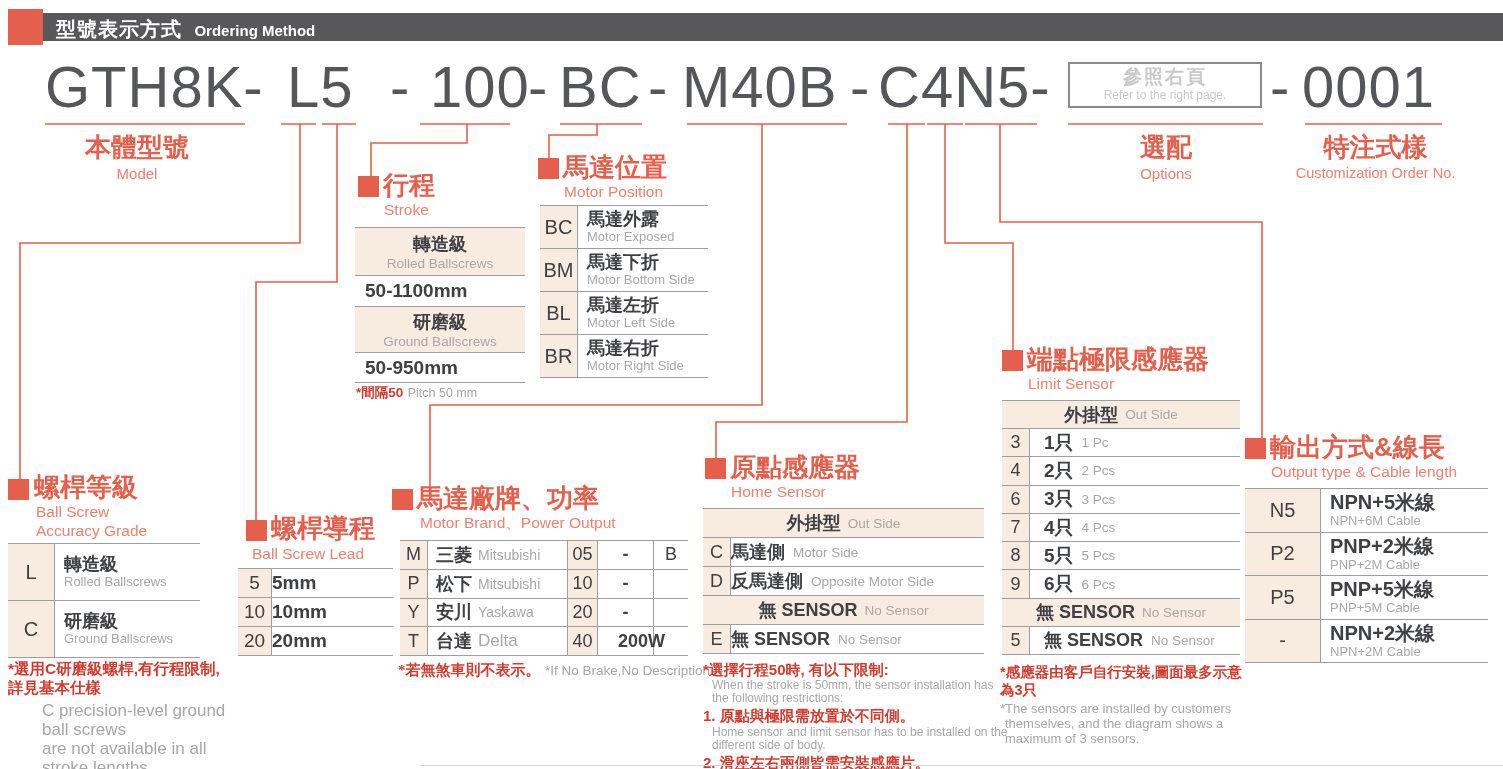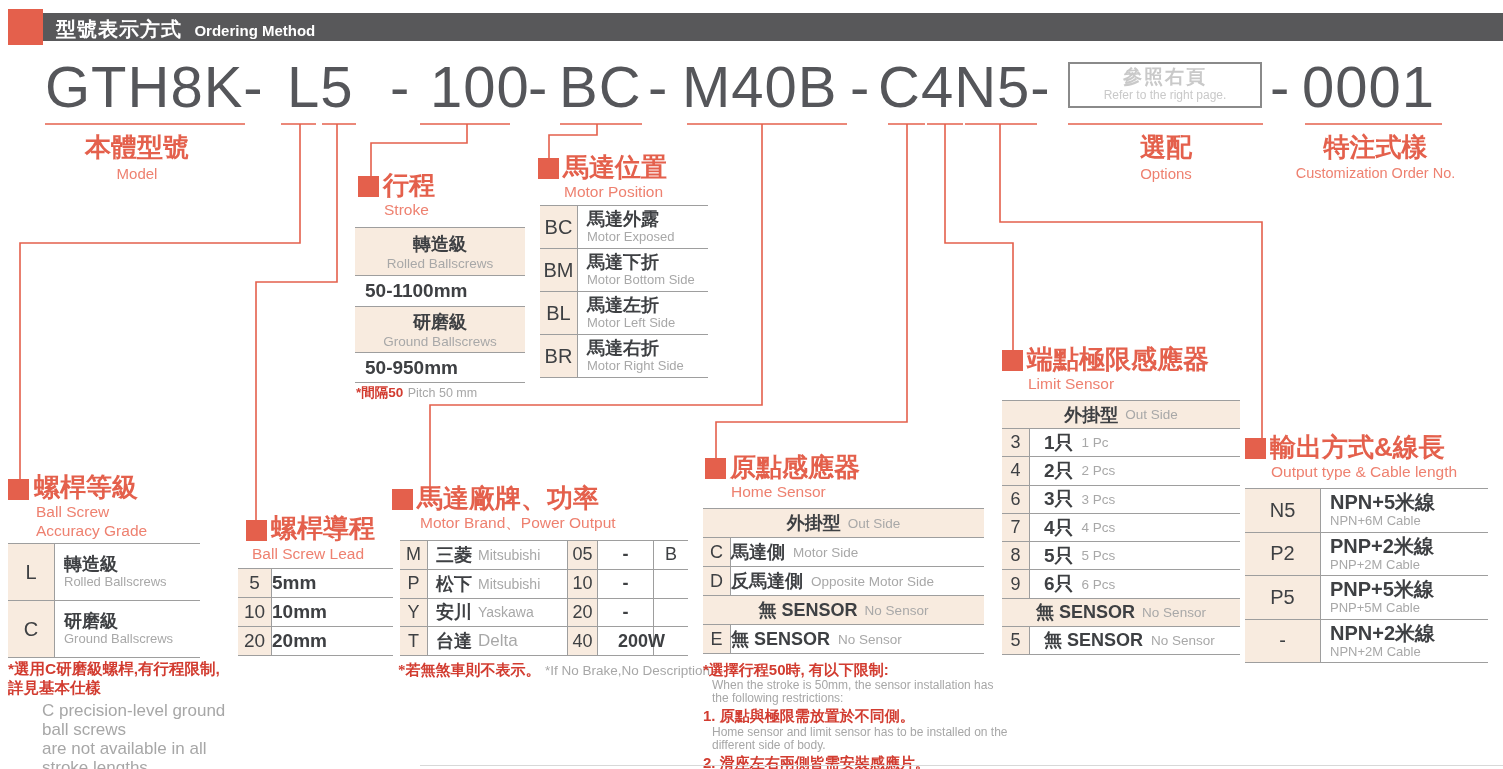--- a/index.html
+++ b/index.html
@@ -389,20 +389,31 @@
       <span class="en">No Sensor</span>
     </div>
     <div class="trow" style="height:28.3px">
       <div class="tcode" style="width:28px; font-size:18px;">5</div>
       <div class="tdesc-inline" style="padding-left:14px;">
         <span class="zh">無 SENSOR</span>
         <span class="en">No Sensor</span>
       </div>
     </div>
   </div>
+  <div style="position:absolute; left:1000px; top:663px; width:250px;">
+    <div class="note-red" style="font-size:14.5px; line-height:1.25;">
+      <div>*感應器由客戶自行安裝,圖面最多示意</div>
+      <div>為3只</div>
+    </div>
+    <div class="note-gray" style="font-size:13px; line-height:1.15; margin-top:3px;">
+      <div>*The sensors are installed by customers</div>
+      <div style="padding-left:5px">themselves, and the diagram shows a</div>
+      <div style="padding-left:5px">maximum of 3 sensors.</div>
+    </div>
+  </div>
 
   <div class="sq" style="left:1245px; top:438px;"></div>
   <div class="sec-zh" style="left:1270px; top:434px;">輸出方式&amp;線長</div>
   <div class="sec-en" style="left:1271px; top:463px;">Output type &amp; Cable length</div>
   <div class="tbl" style="left:1245px; top:488px; width:243px;">
     <div class="trow" style="height:43.5px">
       <div class="tcode" style="width:76px; font-size:20px;">N5</div>
       <div class="tdesc">
         <div class="zh" style="font-size:20px">NPN+5米線</div>
         <div class="en">NPN+6M Cable</div>

